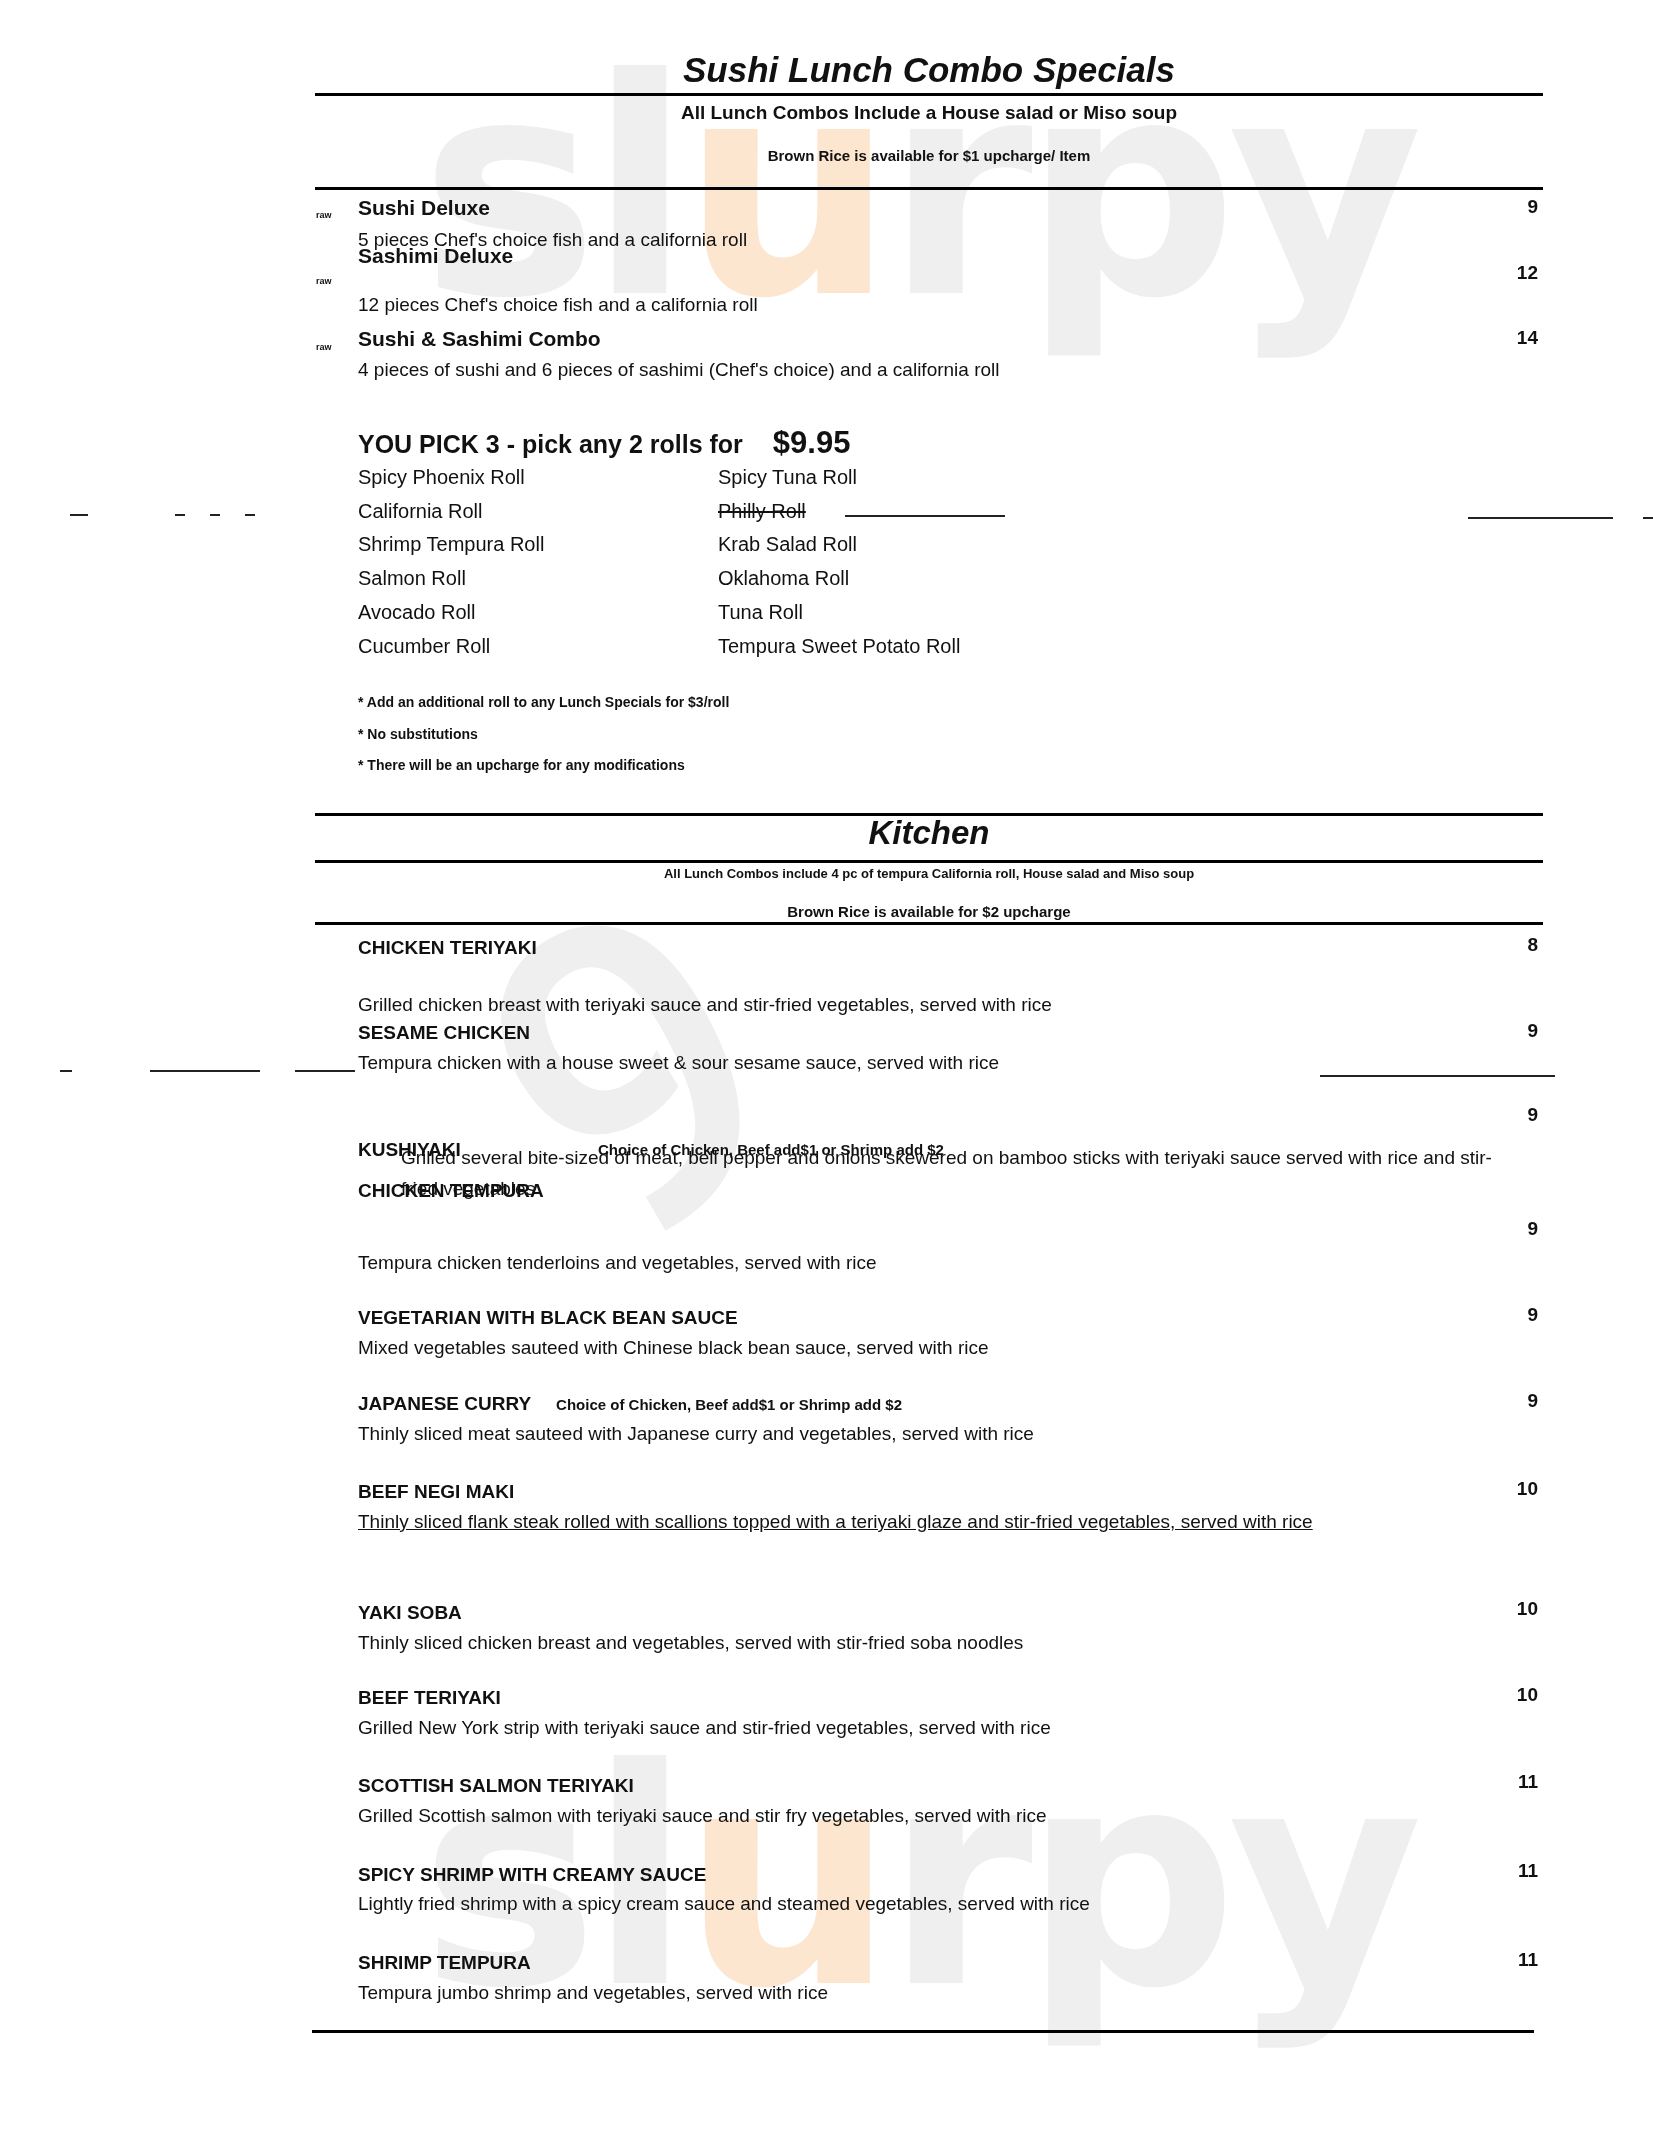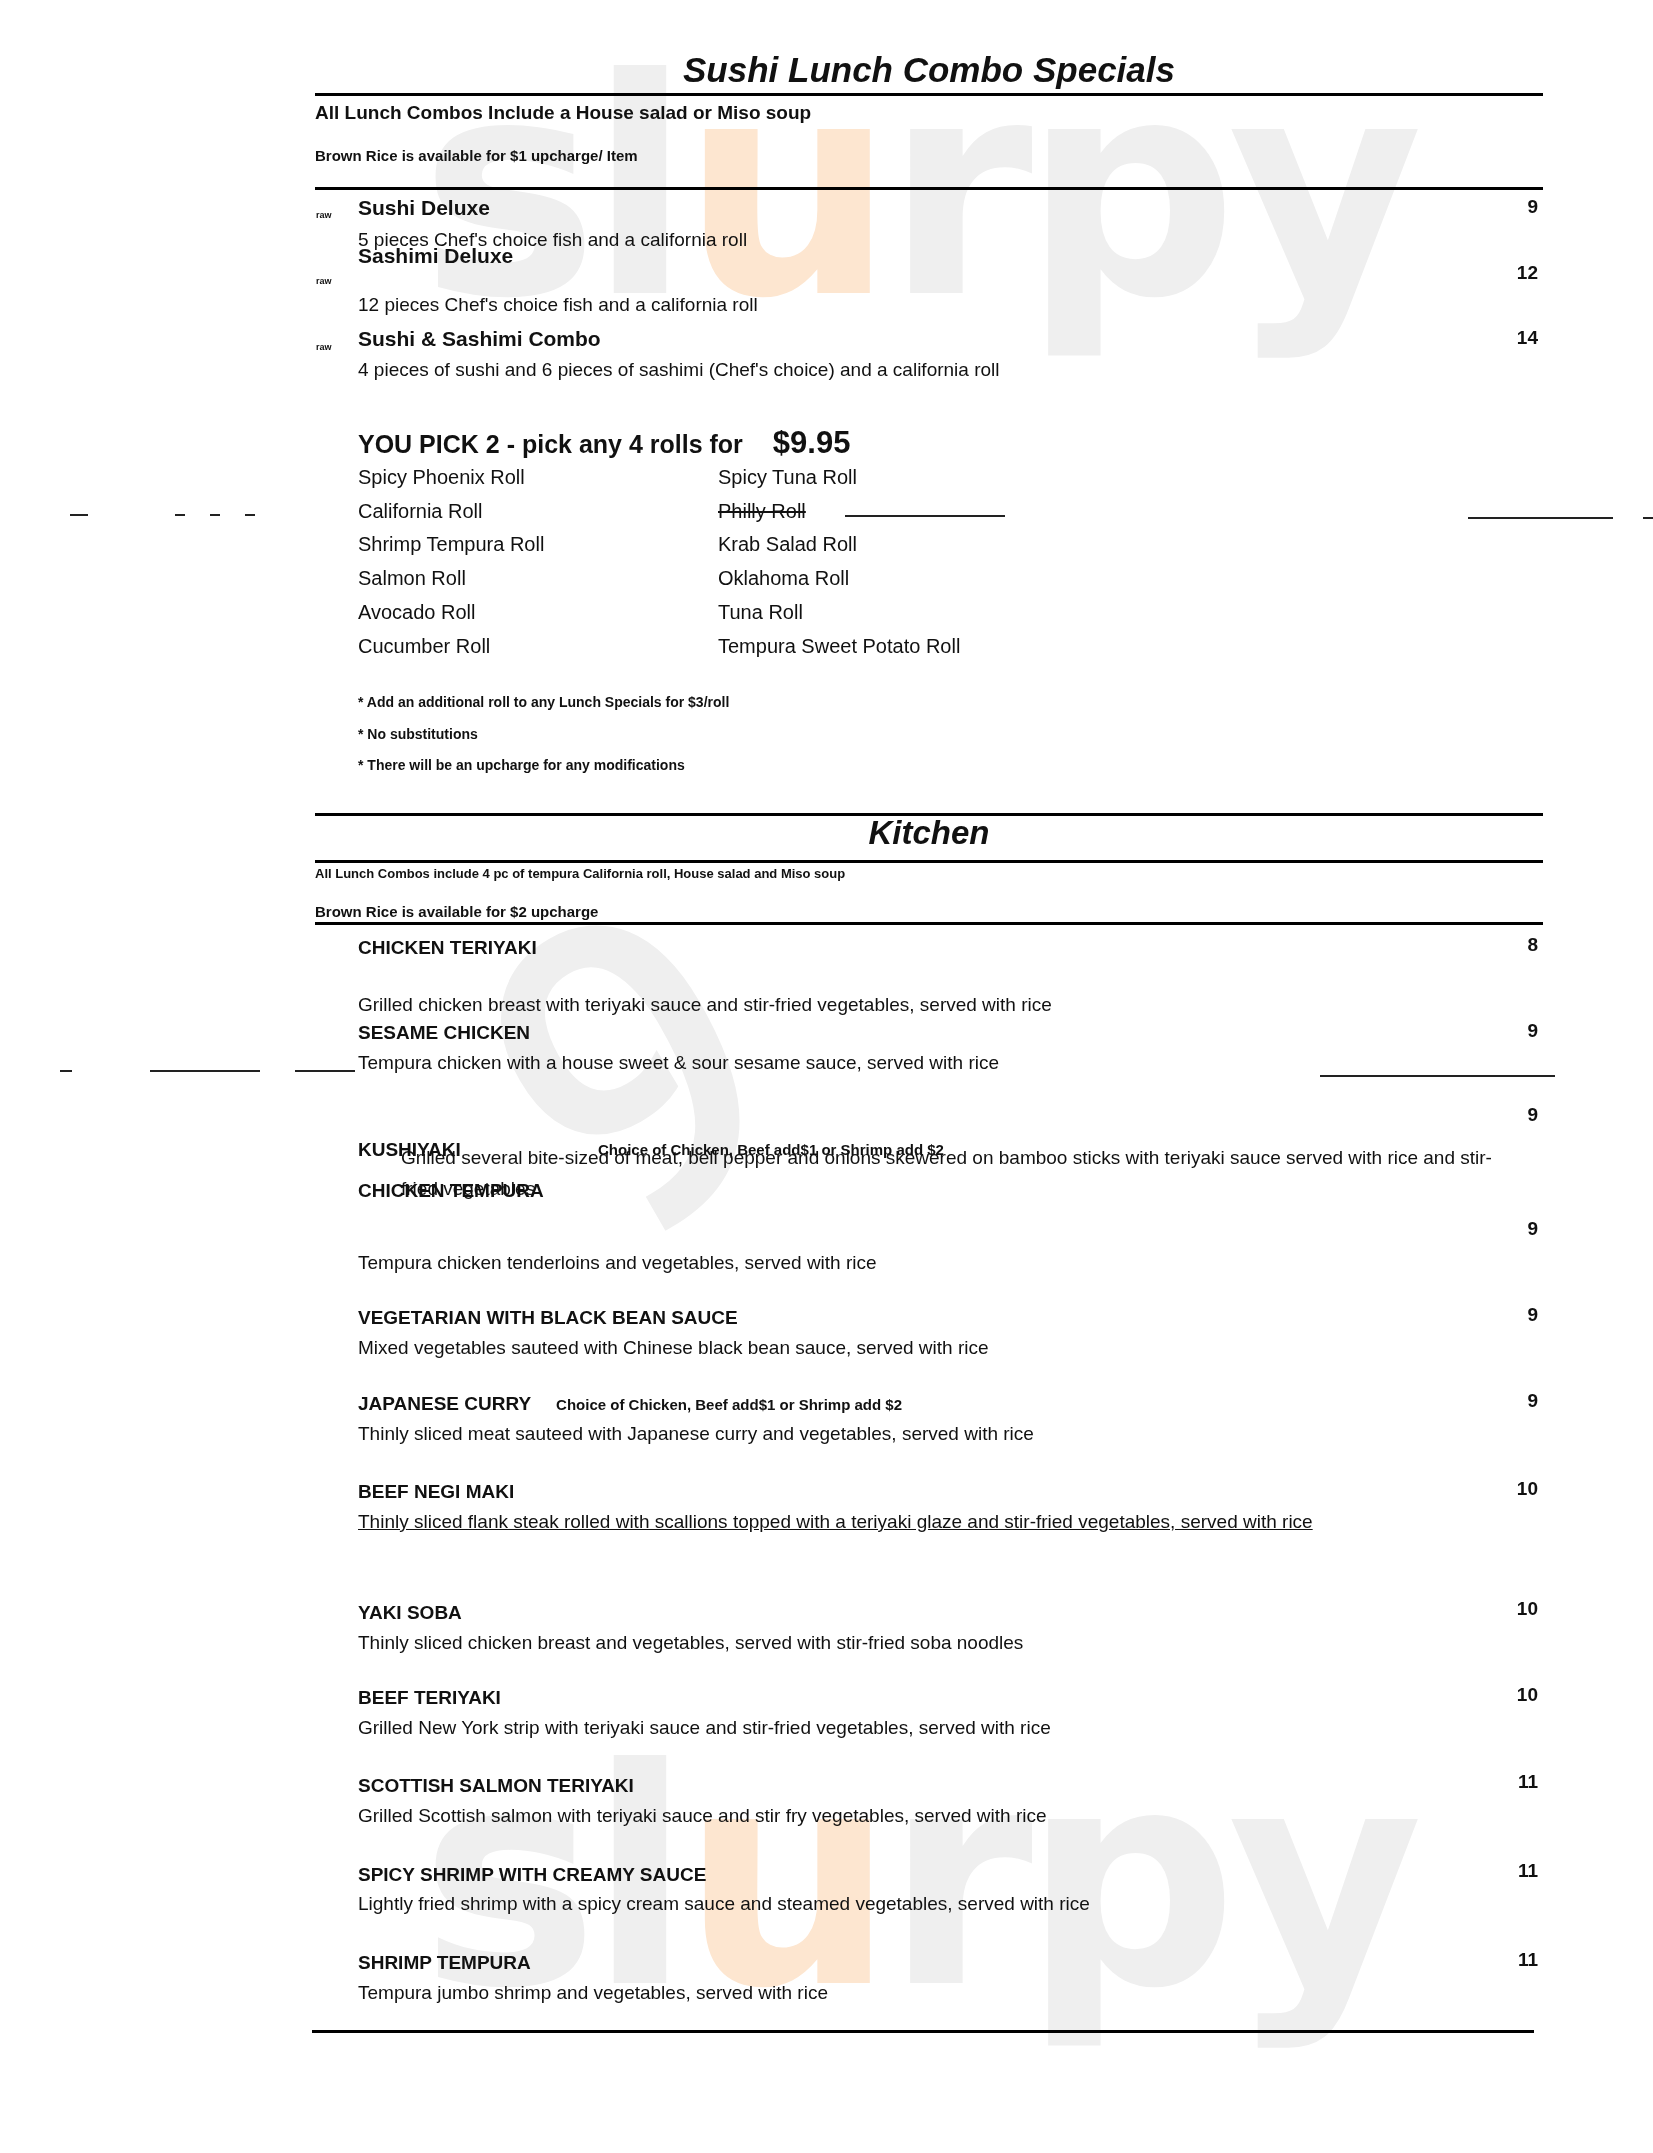--- a/index.html
+++ b/index.html
@@ -6,21 +6,21 @@
   body { width:1653px; height:2153px; position:relative; overflow:hidden;
          font-family:"Liberation Sans", sans-serif; color:#111; }
   .wm { position:absolute; font-family:"DejaVu Sans", sans-serif; font-weight:bold;
         line-height:1; pointer-events:none; user-select:none; z-index:0; }
   .wm span.g { color:#efefef; }
   .wm span.o { color:#fde6d0; }
   .abs { position:absolute; z-index:1; }
   .rule { position:absolute; height:3px; background:#000; z-index:1; }
   .dash { position:absolute; height:2px; background:#222; z-index:1; }
   .title { font-size:35px; font-weight:bold; font-style:italic; text-align:center; width:1228px; left:315px; }
-  .sub { font-size:19px; font-weight:bold; width:1228px; left:315px; }
+  .sub { font-size:19px; font-weight:bold; text-align:center; width:1228px; left:315px; }
   .sub.small { font-size:15px; }
   .item-name { font-size:21px; font-weight:bold; left:358px; }
   .item-desc { font-size:19px; left:358px; }
   .price { font-size:19px; font-weight:bold; right:115px; text-align:right; }
   .tag { font-size:9px; font-weight:bold; left:316px; }
   .pick { font-size:25px; font-weight:bold; left:358px; }
   .pick .amt { font-size:31px; margin-left:30px; }
   .roll { font-size:20px; }
   .note { font-size:14px; font-weight:bold; left:358px; }
   .k-name { font-size:19px; font-weight:bold; left:358px; }
@@ -60,21 +60,21 @@
   <div class="abs price" style="top:262px;">12</div>
 </div>
 <div>
   <div class="abs tag" style="top:342px;">raw</div>
   <div class="abs item-name" style="top:327px;">Sushi &amp; Sashimi Combo</div>
   <div class="abs item-desc" style="top:359px;">4 pieces of sushi and 6 pieces of sashimi (Chef's choice) and a california roll</div>
   <div class="abs price" style="top:327px;">14</div>
 </div>
 
 <div class="abs pick" style="top:425px;">
-  <span>YOU PICK 2 - pick any 4 rolls for</span><span class="amt">$9.95</span>
+  <span>YOU PICK 3 - pick any 2 rolls for</span><span class="amt">$9.95</span>
 </div>
 
 <div class="abs roll" style="left:358px; top:466px;">Spicy Phoenix Roll</div>
 <div class="abs roll" style="left:358px; top:500px;">California Roll</div>
 <div class="abs roll" style="left:358px; top:533px;">Shrimp Tempura Roll</div>
 <div class="abs roll" style="left:358px; top:567px;">Salmon Roll</div>
 <div class="abs roll" style="left:358px; top:601px;">Avocado Roll</div>
 <div class="abs roll" style="left:358px; top:635px;">Cucumber Roll</div>
 
 <div class="abs roll" style="left:718px; top:466px;">Spicy Tuna Roll</div>

